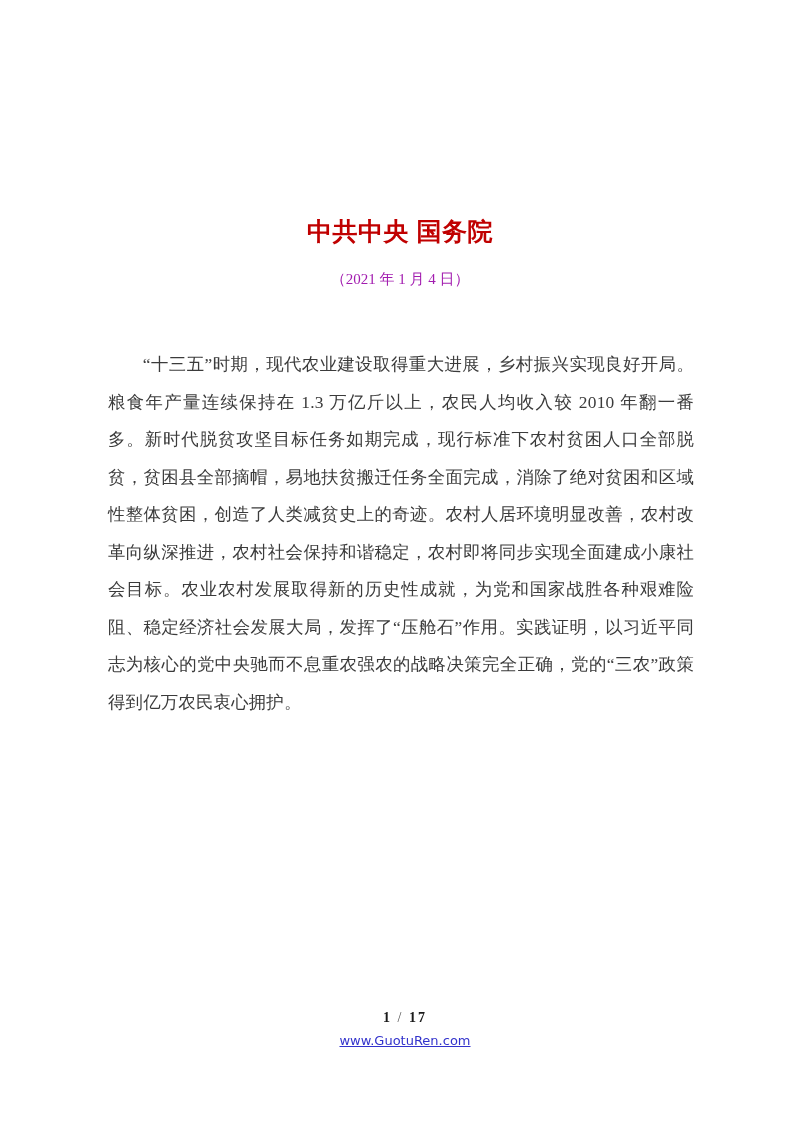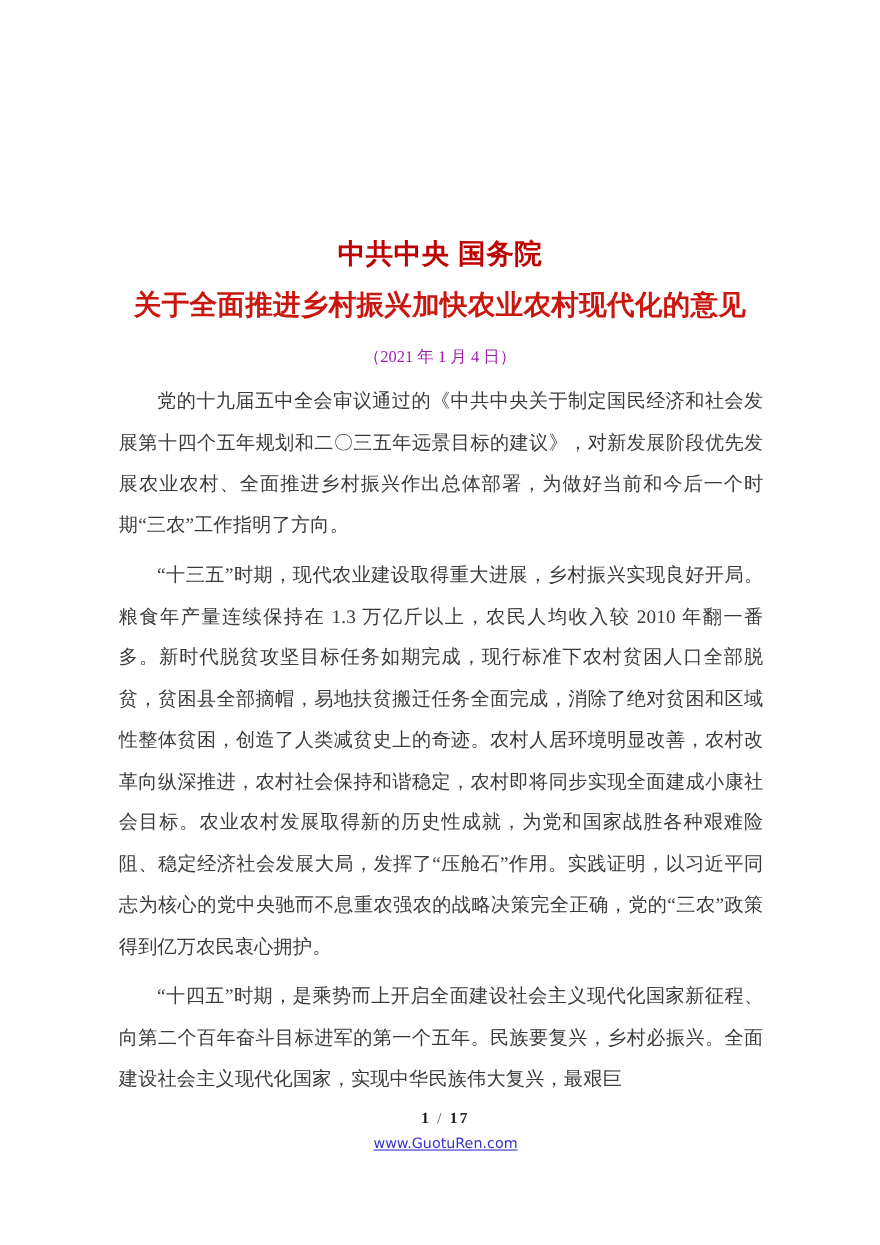--- a/index.html
+++ b/index.html
@@ -108,28 +108,25 @@
     cursor: pointer;
   }
 </style>
 </head>
 <body>
 
 <div class="page">
 
   <div class="title-block">
     <div class="doc-title-line1">中共中央  国务院</div>
-    <div class="doc-title-line2">关于全面推进乡村振兴加快农业农村现代化的意见</div>
     <div class="doc-date">（2021 年 1 月 4 日）</div>
   </div>
 
   <div class="body-copy">
-    <p class="para">党的十九届五中全会审议通过的《中共中央关于制定国民经济和社会发展第十四个五年规划和二〇三五年远景目标的建议》，对新发展阶段优先发展农业农村、全面推进乡村振兴作出总体部署，为做好当前和今后一个时期“三农”工作指明了方向。</p>
     <p class="para">“十三五”时期，现代农业建设取得重大进展，乡村振兴实现良好开局。粮食年产量连续保持在 1.3 万亿斤以上，农民人均收入较 2010 年翻一番多。新时代脱贫攻坚目标任务如期完成，现行标准下农村贫困人口全部脱贫，贫困县全部摘帽，易地扶贫搬迁任务全面完成，消除了绝对贫困和区域性整体贫困，创造了人类减贫史上的奇迹。农村人居环境明显改善，农村改革向纵深推进，农村社会保持和谐稳定，农村即将同步实现全面建成小康社会目标。农业农村发展取得新的历史性成就，为党和国家战胜各种艰难险阻、稳定经济社会发展大局，发挥了“压舱石”作用。实践证明，以习近平同志为核心的党中央驰而不息重农强农的战略决策完全正确，党的“三农”政策得到亿万农民衷心拥护。</p>
-    <p class="para">“十四五”时期，是乘势而上开启全面建设社会主义现代化国家新征程、向第二个百年奋斗目标进军的第一个五年。民族要复兴，乡村必振兴。全面建设社会主义现代化国家，实现中华民族伟大复兴，最艰巨</p>
   </div>
 
   <div class="footer">
     <div class="page-number">
       <span>1</span>
       <span class="sep">/</span>
       <span>17</span>
     </div>
     <a class="site-link">www.GuotuRen.com</a>
   </div>

